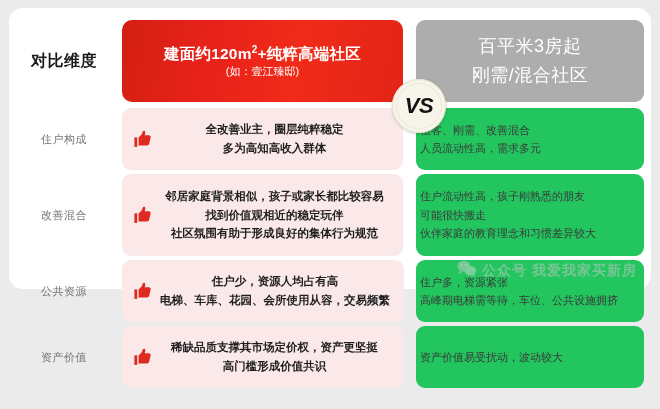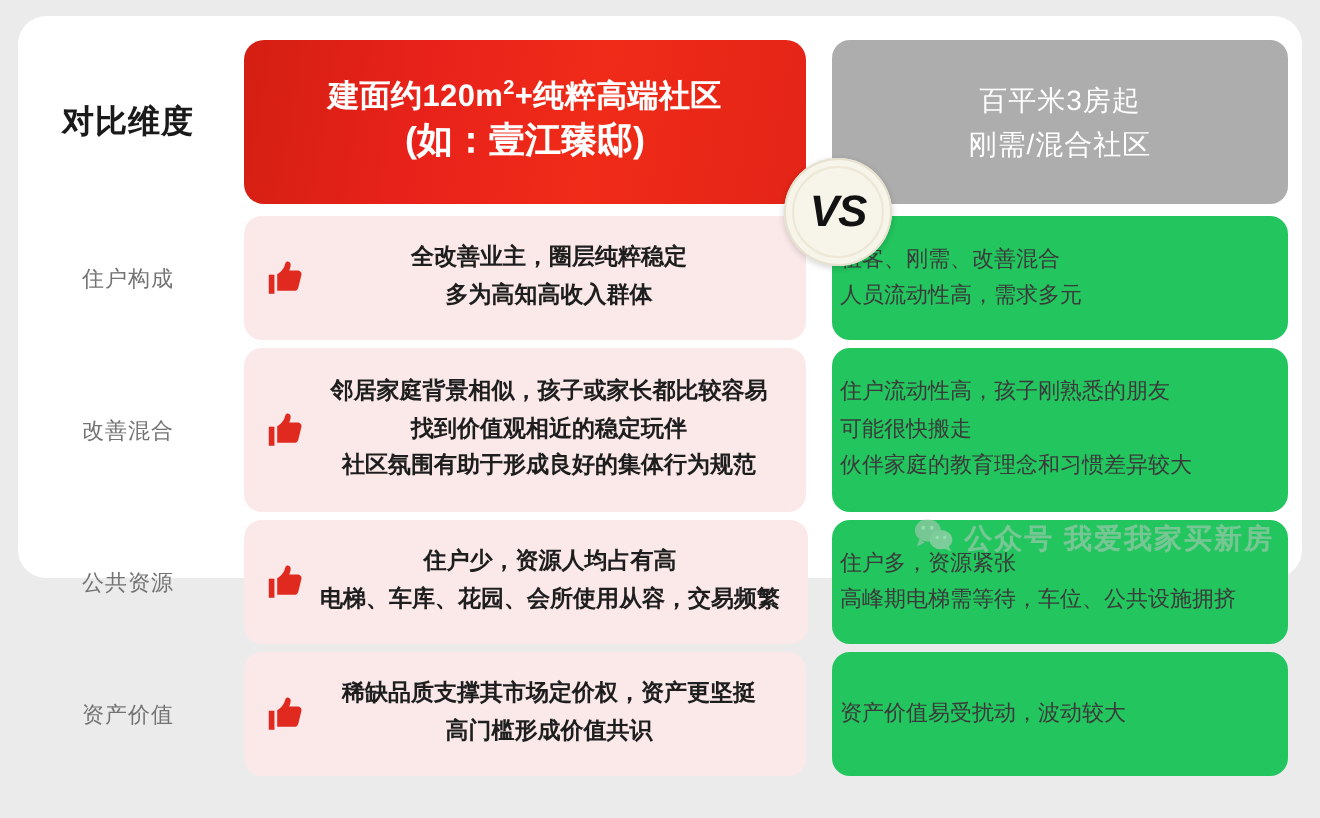--- a/index.html
+++ b/index.html
@@ -99,22 +99,22 @@
     line-height: 1.32;
     letter-spacing: 0.2px;
     white-space: nowrap;
   }
   .head-red .l1 sup {
     font-size: 10px;
     vertical-align: super;
     line-height: 0;
   }
   .head-red .l2 {
-    font-size: 18px;
-    font-weight: bold;
+    font-size: 11px;
+    font-weight: normal;
     line-height: 1.32;
     white-space: nowrap;
   }
 
   .cell-pink {
     flex: 1;
     background: #fbe9ea;
     border-radius: 9px;
     display: flex;
     align-items: center;
@@ -151,21 +151,21 @@
     background: #adadad;
     border-radius: 9px;
     display: flex;
     flex-direction: column;
     align-items: center;
     justify-content: center;
     color: #ffffff;
     text-align: center;
   }
   .head-gray div {
-    font-size: 14px;
+    font-size: 18px;
     line-height: 1.6;
     letter-spacing: 0.5px;
     white-space: nowrap;
   }
   .cell-gray {
     flex: 1;
     background: #22c55e;
     border-radius: 9px;
     display: flex;
     flex-direction: column;

